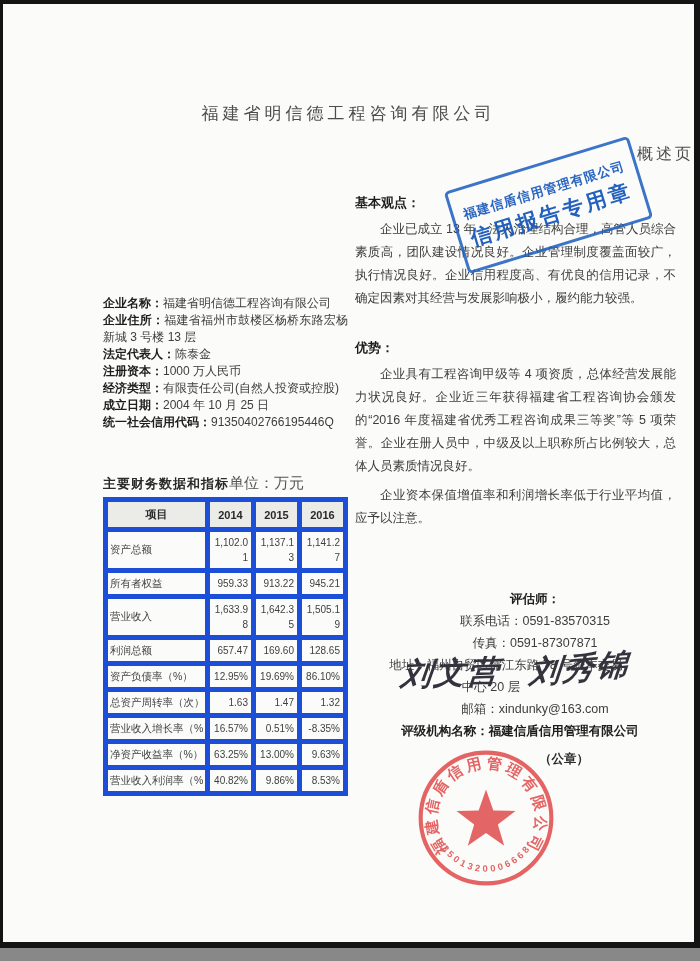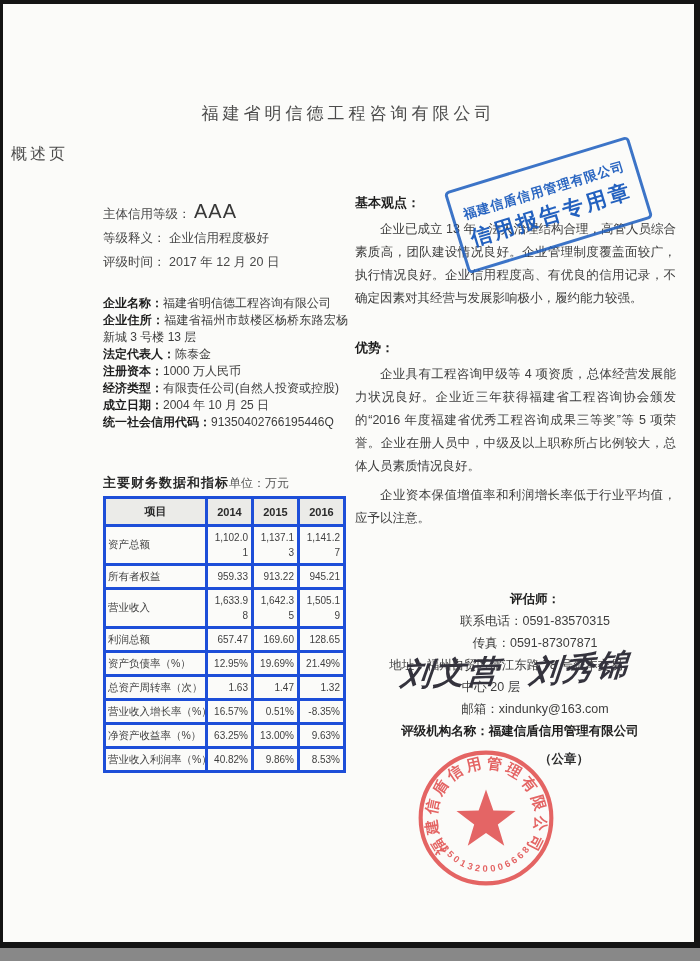--- a/index.html
+++ b/index.html
@@ -13,37 +13,37 @@
     border-left:3px solid #141414;
     border-right:6px solid #141414;
     border-bottom:6px solid #141414;
     overflow:hidden;
     font-family:"Liberation Sans","DejaVu Sans",sans-serif;
     color:#3d3d3d;
   }
   
   .doc-title{position:absolute;top:98px;left:0;right:0;text-align:center;
     font-size:17px;letter-spacing:4px;color:#4c4c4c;font-weight:500;}
-  .doc-subtitle{position:absolute;top:140px;left:8px;right:0;text-align:left;
-    font-size:16px;letter-spacing:3px;color:#4c4c4c;font-weight:500;}
+  .doc-subtitle{position:absolute;top:140px;left:0;right:0;text-align:right;
+    font-size:16px;letter-spacing:3px;color:#4c4c4c;font-weight:500;padding-left:29px;}
   
   .rating{position:absolute;left:100px;top:196px;width:245px;}
   .rating .line{margin-bottom:7px;font-size:12.5px;color:#474747;}
   .rating .grade-val{font-size:20px;color:#383838;letter-spacing:1px;font-weight:500;}
   .company{position:absolute;left:100px;top:291px;width:245px;
     font-size:12px;line-height:17px;text-align:justify;}
   .company b{color:#1d1d1d;}
   .finance{position:absolute;left:100px;top:470px;width:240px;}
   .fin-head{display:flex;justify-content:flex-start;align-items:flex-end;margin-bottom:4px;}
   .fin-title{font-size:13px;font-weight:bold;color:#2a2a2a;letter-spacing:1px;}
-  .fin-unit{font-size:12px;color:#555;}
+  .fin-unit{font-size:15px;color:#555;}
   table.fin{border-collapse:collapse;table-layout:fixed;width:240px;font-size:10px;color:#3f3f3f;}
   table.fin col.c0{width:102px;}
   table.fin col.cy{width:46px;}
-  table.fin th,table.fin td{border:3px solid #1d4ed8;padding:3px 3px 3px 2px;vertical-align:middle;}
+  table.fin th,table.fin td{border:5px solid #1d4ed8;padding:3px 3px 3px 2px;vertical-align:middle;}
   table.fin th{background:#ebebe8;font-weight:bold;text-align:center;font-size:11px;color:#2a2a2a;padding:5px 2px;}
   td.lbl{white-space:nowrap;overflow:hidden;font-size:10.5px;padding-left:3px;}
   td.num{text-align:right;word-break:break-all;line-height:15px;}
   
   .right-col{position:absolute;left:352px;top:190px;width:330px;font-size:12.5px;}
   .sec-h{font-size:13px;font-weight:bold;color:#1d1d1d;margin:0;}
   .sec-p{margin:6px 9px 0 0;line-height:23px;text-align:justify;text-indent:2em;color:#3d3d3d;}
   .gap1{margin-top:29px;} .gap2{margin-top:13px;}
   .contact{margin-top:58px;line-height:22px;text-align:center;}
   .contact .c-line{padding-left:30px;}
@@ -72,34 +72,20 @@
   .stamp-red{position:absolute;left:413px;top:744px;z-index:5;opacity:.85;}
 </style>
 </head>
 <body>
 
 <div class="page">
 
   <div class="doc-title">福建省明信德工程咨询有限公司</div>
   <div class="doc-subtitle">概述页</div>
 
-  <div class="rating">
-    <div class="line">
-      <span>主体信用等级：</span>
-      <span class="grade-val">AAA</span>
-    </div>
-    <div class="line">
-      <span>等级释义：</span>
-      <span>企业信用程度极好</span>
-    </div>
-    <div class="line">
-      <span>评级时间：</span>
-      <span>2017 年 12 月 20 日</span>
-    </div>
-  </div>
 
   <div class="company">
     <div><b>企业名称：</b><span>福建省明信德工程咨询有限公司</span></div>
     <div><b>企业住所：</b><span>福建省福州市鼓楼区杨桥东路宏杨新城 3 号楼 13 层</span></div>
     <div><b>法定代表人：</b><span>陈泰金</span></div>
     <div><b>注册资本：</b><span>1000 万人民币</span></div>
     <div><b>经济类型：</b><span>有限责任公司(自然人投资或控股)</span></div>
     <div><b>成立日期：</b><span>2004 年 10 月 25 日</span></div>
     <div><b>统一社会信用代码：</b><span>91350402766195446Q</span></div>
   </div>
@@ -144,21 +130,21 @@
       <tr>
         <td class="lbl">利润总额</td>
         <td class="num">657.47</td>
         <td class="num">169.60</td>
         <td class="num">128.65</td>
       </tr>
       <tr>
         <td class="lbl">资产负债率（%）</td>
         <td class="num">12.95%</td>
         <td class="num">19.69%</td>
-        <td class="num">21.49%</td>
+        <td class="num">86.10%</td>
       </tr>
       <tr>
         <td class="lbl">总资产周转率（次）</td>
         <td class="num">1.63</td>
         <td class="num">1.47</td>
         <td class="num">1.32</td>
       </tr>
       <tr>
         <td class="lbl">营业收入增长率（%）</td>
         <td class="num">16.57%</td>

